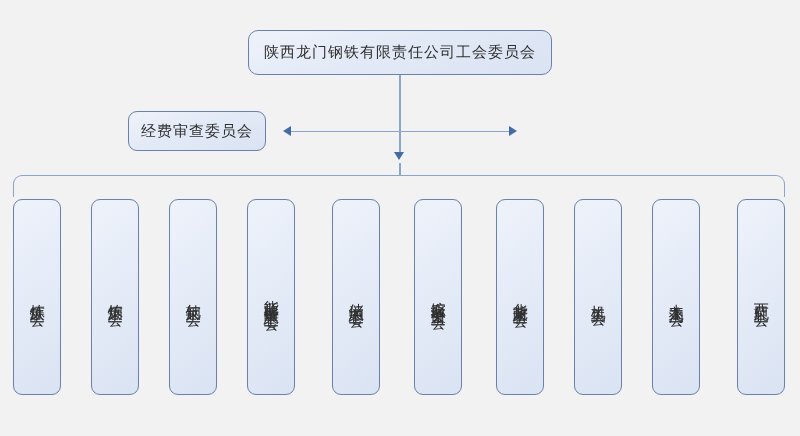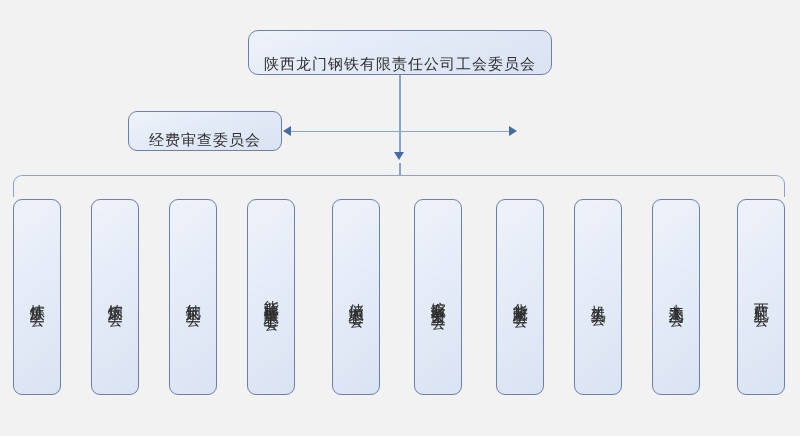--- a/index.html
+++ b/index.html
@@ -32,37 +32,36 @@
     align-items: center;
     justify-content: center;
     text-align: center;
   }
 
   .node-h {
     font-size: 15px;
     letter-spacing: 1px;
     white-space: nowrap;
     padding: 0 14px;
-    align-items: flex-end;
   }
 
   
   #root-node {
     left: 248px;
     top: 30px;
     width: 304px;
     height: 45px;
     border-radius: 10px;
   }
 
   
   #audit-node {
     left: 128px;
     top: 111px;
-    width: 154px;
+    width: 138px;
     height: 40px;
   }
   #women-node {
     left: 518px;
     top: 111px;
     width: 154px;
     height: 40px;
   }
 
   

